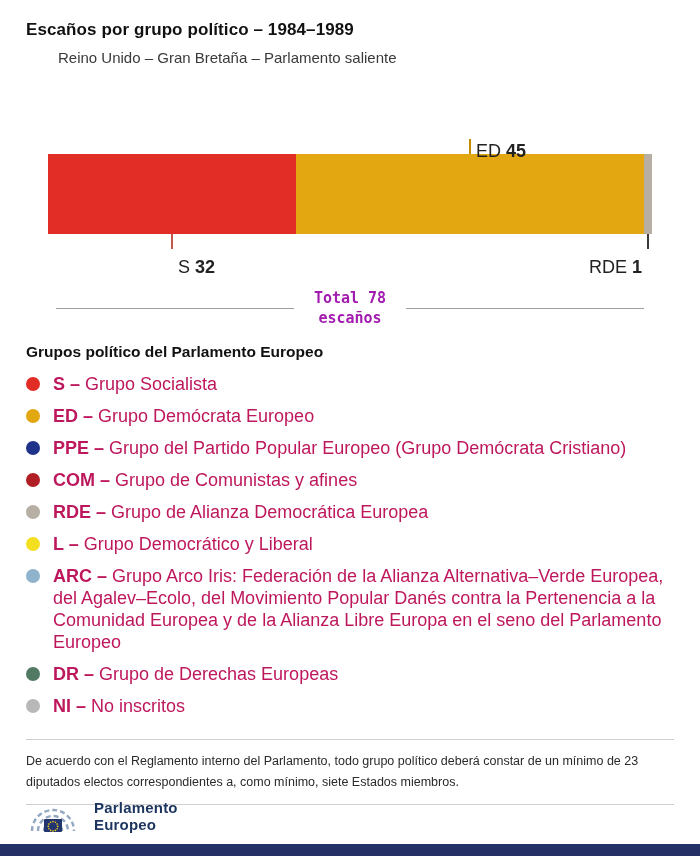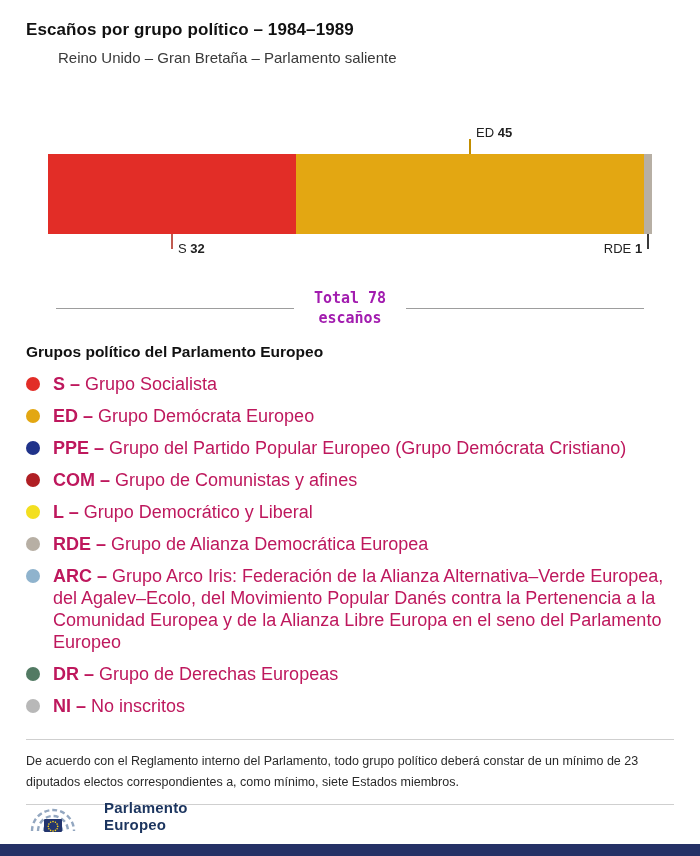--- a/index.html
+++ b/index.html
@@ -18,21 +18,21 @@
   .chart { margin:58px 48px 0 48px; position:relative; }
   .labels-above { position:relative; height:30px; }
   .labels-below { position:relative; height:30px; }
   .bar { display:flex; width:100%; height:80px; }
   .bar .segment { height:100%; }
 
   .seg-label { position:absolute; width:0; top:0; bottom:0; }
   .tick { position:absolute; left:-1px; width:2px; display:block; }
   .labels-above .tick { bottom:0; height:15px; }
   .labels-below .tick { top:0; height:15px; }
-  .lab-text { position:absolute; white-space:nowrap; font-size:13px; color:#222; }
+  .lab-text { position:absolute; white-space:nowrap; font-size:18px; color:#222;margin-top:16px; }
   .labels-above .lab-text { left:6px; top:1px; }
   .labels-below .lab-text { left:6px; top:7px; }
   .seg-label.left .lab-text { left:auto; right:6px; }
   .lab-text b { font-weight:bold; }
 
   .total-row { display:flex; align-items:center; margin:24px 56px 0 56px; gap:20px; }
   .total-line { flex:1; height:1px; background:#9d9d9d; }
   .total-text {
     font-family:"DejaVu Sans Mono", monospace;
     font-weight:bold; font-size:15px; line-height:1.35;
@@ -52,21 +52,21 @@
     padding:11px 0 11px 0;
     font-size:12.5px; line-height:1.7; color:#2a2a2a;
   }
 
   .footer {
     position:absolute; left:26px; right:20px; bottom:20px;
     display:flex; justify-content:space-between; align-items:center;
   }
   .source { font-size:13.5px; color:#1a1a1a; }
   .source .src-label { font-weight:bold; }
-  .logo { display:flex; align-items:center; gap:24px; }
+  .logo { display:flex; align-items:center; gap:14px; }
   .logo-text { font-size:15px; font-weight:bold; line-height:1.15; letter-spacing:.2px; }
 
   .bottom-bar { position:absolute; left:0; right:0; bottom:0; height:12px; }
 </style>
 </head>
 <body>
 
 <div class="header">
   <div class="title">Escaños por grupo político – 1984–1989</div>
   <div class="subtitle">Reino Unido – Gran Bretaña – Parlamento saliente</div>
@@ -130,30 +130,30 @@
   </div>
 
   <div class="legend-item">
     <span class="dot" style="background: rgb(176, 31, 36);"></span>
     <span class="legend-text">
       <span class="code">COM – </span><span class="desc">Grupo de Comunistas y afines</span>
     </span>
   </div>
 
   <div class="legend-item">
+    <span class="dot" style="background: rgb(183, 175, 164);"></span>
+    <span class="legend-text">
+      <span class="code">RDE – </span><span class="desc">Grupo de Alianza Democrática Europea</span>
+    </span>
+  </div>
+
+  <div class="legend-item">
     <span class="dot" style="background: rgb(243, 223, 32);"></span>
     <span class="legend-text">
       <span class="code">L – </span><span class="desc">Grupo Democrático y Liberal</span>
-    </span>
-  </div>
-
-  <div class="legend-item">
-    <span class="dot" style="background: rgb(183, 175, 164);"></span>
-    <span class="legend-text">
-      <span class="code">RDE – </span><span class="desc">Grupo de Alianza Democrática Europea</span>
     </span>
   </div>
 
   <div class="legend-item">
     <span class="dot" style="background: rgb(143, 179, 205);"></span>
     <span class="legend-text">
       <span class="code">ARC – </span><span class="desc">Grupo Arco Iris: Federación de la Alianza Alternativa–Verde Europea, del Agalev–Ecolo, del Movimiento Popular Danés contra la Pertenencia a la Comunidad Europea y de la Alianza Libre Europa en el seno del Parlamento Europeo</span>
     </span>
   </div>
 

